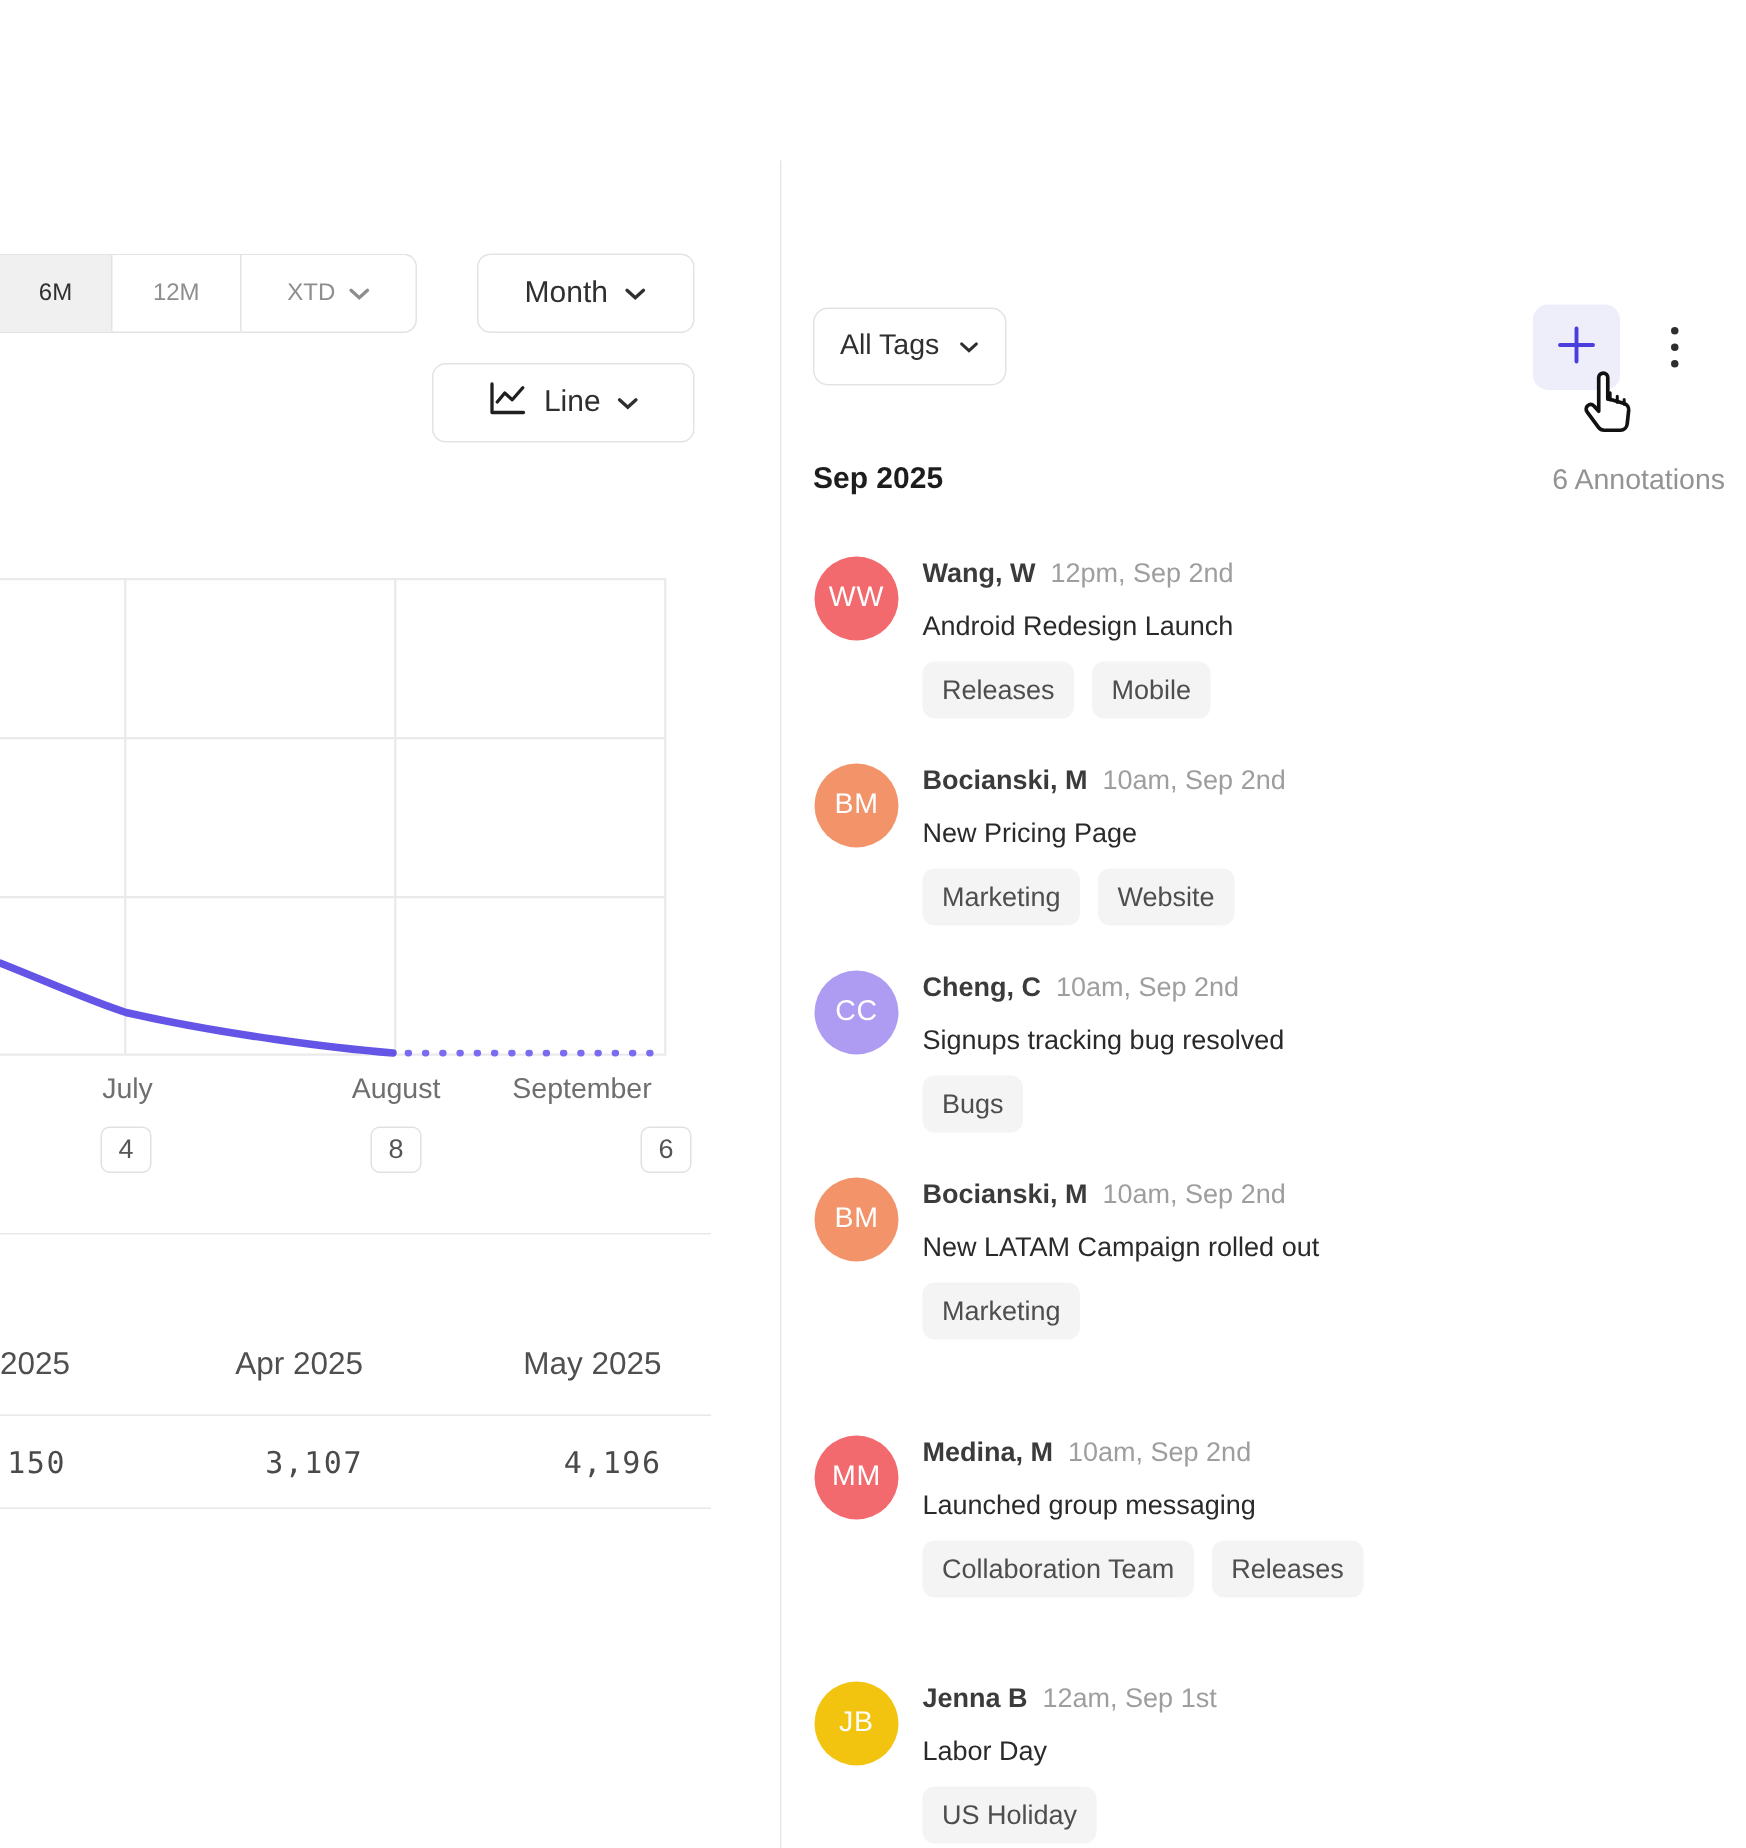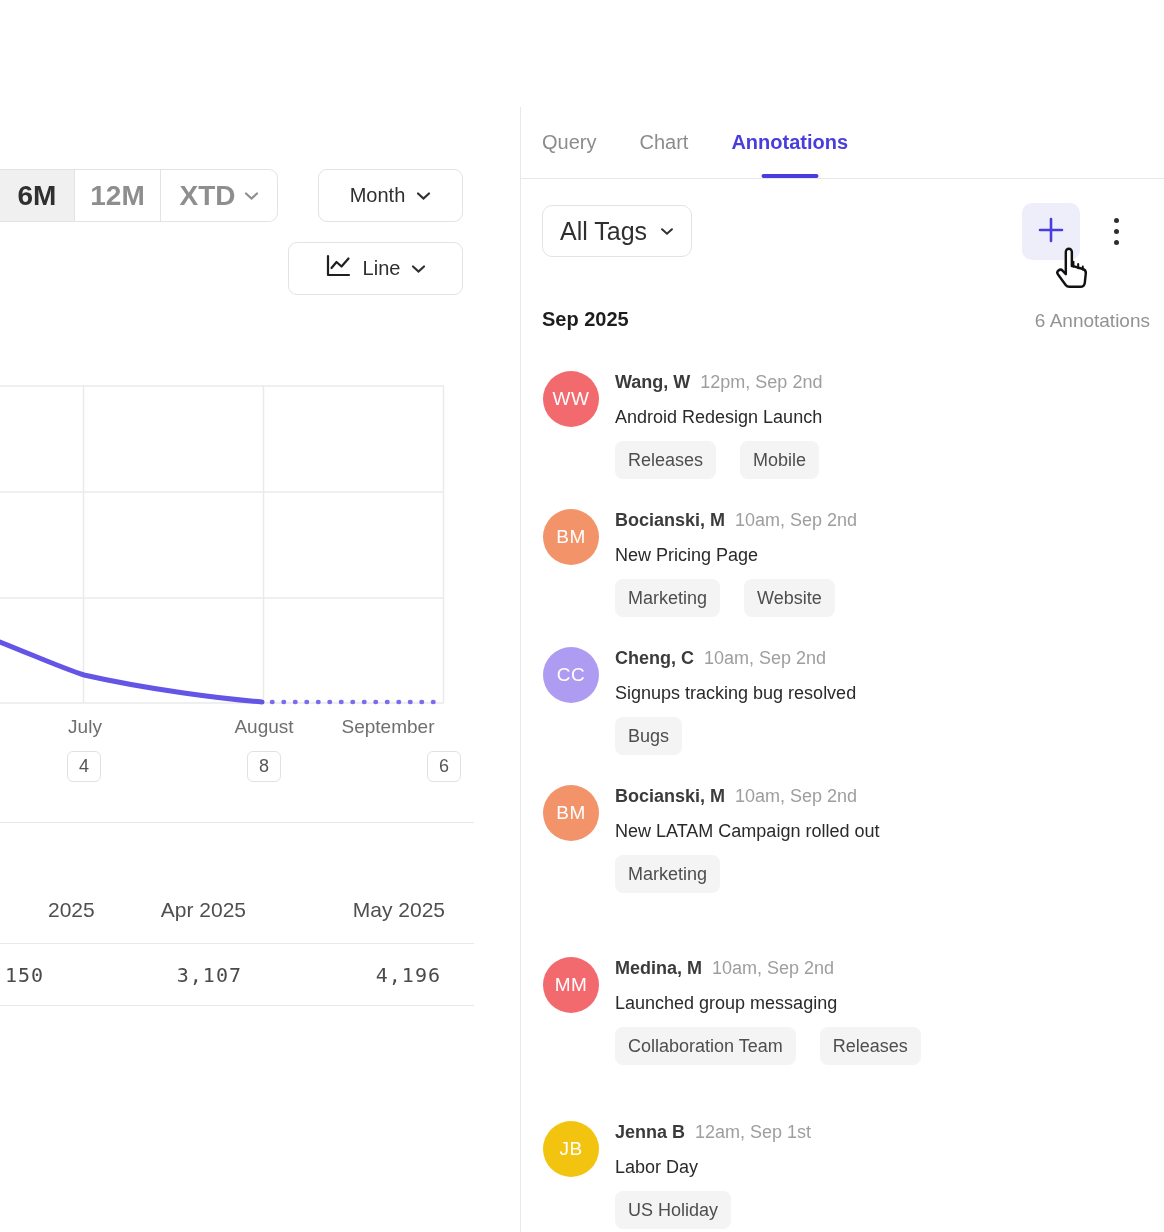--- a/index.html
+++ b/index.html
@@ -9,21 +9,21 @@
   
   .topbar{position:absolute;left:0;top:0;width:1164px;height:106px;background:#fff;border-bottom:1px solid #e8e8e8;}
   .icon-btn{position:absolute;width:40px;height:40px;display:flex;align-items:center;justify-content:center;background:transparent;border:none;cursor:pointer;}
   .link-btn{left:745px;top:34px;}
   .more-btn{left:842px;top:34px;}
   .topbar-divider{position:absolute;left:915px;top:31px;width:1px;height:46px;background:#dcdcdc;}
   .save-btn{position:absolute;left:937px;top:28px;width:171px;height:53px;border:none;border-radius:8px;color:#fff;font-size:20px;font-weight:600;font-family:"Liberation Sans",sans-serif;cursor:pointer;}
 
   
   .seg{position:absolute;left:0;top:169px;height:53px;display:flex;align-items:stretch;border:1px solid #e3e3e3;border-left:none;border-radius:0 9px 9px 0;background:#fff;box-sizing:border-box;overflow:hidden;}
-  .seg-item{display:flex;align-items:center;justify-content:center;gap:8px;font-size:28px;font-weight:700;color:#8e8e8e;cursor:pointer;}
+  .seg-item{display:flex;align-items:center;justify-content:center;gap:8px;font-size:16px;font-weight:400;color:#8e8e8e;cursor:pointer;}
   .seg-item+.seg-item{border-left:1px solid #e3e3e3;text-align:right;}
   .seg-item.active{background:#f0f0f0;color:#303030;}
   .seg-6m{width:74px;}
   .seg-12m{width:85px;}
   .seg-xtd{width:116px;}
   .ctl-btn{position:absolute;height:53px;display:flex;align-items:center;justify-content:center;gap:11px;background:#fff;border:1px solid #e3e3e3;border-radius:9px;font-size:20px;font-weight:500;color:#2f2f2f;box-sizing:border-box;cursor:pointer;font-family:"Liberation Sans",sans-serif;}
   .month-btn{left:318px;top:169px;width:145px;}
   .line-btn{left:288px;top:242px;width:175px;}
   .chev{display:inline-flex;}
 
@@ -33,46 +33,46 @@
   .count-badge{position:absolute;top:751px;transform:translateX(-50%);min-width:34px;height:31px;box-sizing:border-box;background:#fff;border:1px solid #e1e1e1;border-radius:6px;display:flex;align-items:center;justify-content:center;font-size:18px;color:#555;cursor:pointer;padding:0 6px;}
 
   
   .dtable{position:absolute;left:0;top:822px;width:474px;}
   .dtable .hrow{display:flex;align-items:flex-end;height:122px;box-sizing:border-box;border-top:1px solid #e8e8e8;border-bottom:1px solid #e8e8e8;padding-bottom:21px;}
   .dtable .vrow{display:flex;align-items:center;height:62px;box-sizing:border-box;border-bottom:1px solid #e8e8e8;}
   .cell{text-align:right;box-sizing:border-box;}
   .c0{width:44px;}
   .c1{width:198px;}
   .c2{width:199px;}
-  .hcell{font-size:21px;font-weight:500;color:#4f4f4f;padding-left:48px;}
+  .hcell{font-size:21px;font-weight:500;color:#4f4f4f;}
   .vcell{font-family:"DejaVu Sans Mono",monospace;font-size:20px;color:#4a4a4a;letter-spacing:1px;}
 
   
   .panel{position:absolute;left:520px;top:107px;width:644px;height:1125px;border-left:1px solid #e8e8e8;background:#fff;box-sizing:border-box;}
   .tabs{position:relative;height:71px;border-bottom:1px solid #e8e8e8;display:flex;align-items:center;gap:43px;padding-left:21px;}
   .tab{position:relative;height:100%;display:flex;align-items:center;font-size:20px;font-weight:500;color:#8c8c8c;cursor:pointer;}
   .tab.active{font-weight:600;}
   .tab.active::after{content:"";position:absolute;left:50%;transform:translateX(-50%);bottom:0;width:57px;height:4px;border-radius:3px;}
 
-  .filter-btn{position:absolute;left:21px;top:98px;height:52px;padding:0 17px;display:flex;align-items:center;gap:13px;background:#fff;border:1px solid #e3e3e3;border-radius:10px;font-size:25px;font-weight:500;color:#2f2f2f;box-sizing:border-box;cursor:pointer;font-family:"Liberation Sans",sans-serif;}
+  .filter-btn{position:absolute;left:21px;top:98px;height:52px;padding:0 17px;display:flex;align-items:center;gap:13px;background:#fff;border:1px solid #e3e3e3;border-radius:10px;font-size:19px;font-weight:500;color:#2f2f2f;box-sizing:border-box;cursor:pointer;font-family:"Liberation Sans",sans-serif;}
   .plus-btn{position:absolute;left:501px;top:96px;width:58px;height:57px;background:#eeeefa;border:none;border-radius:10px;display:flex;align-items:center;justify-content:center;cursor:pointer;}
   .kebab-btn{position:absolute;left:578px;top:101px;width:34px;height:46px;display:flex;flex-direction:column;align-items:center;justify-content:center;gap:6px;background:transparent;border:none;cursor:pointer;}
   .kebab-btn i{width:5px;height:5px;border-radius:50%;background:#2e2e2e;}
 
   .month-hdr{position:absolute;left:21px;top:201px;font-size:20px;font-weight:700;color:#1d1d1d;}
   .count-lbl{position:absolute;right:14px;top:203px;font-size:19px;color:#939393;}
 
   .ann-item{position:absolute;left:22px;right:14px;display:flex;gap:16px;cursor:pointer;}
   .avatar{width:56px;height:56px;border-radius:50%;flex-shrink:0;display:flex;align-items:center;justify-content:center;color:#fff;font-size:19px;font-weight:500;letter-spacing:.5px;}
   .ann-body{min-width:0;}
   .ann-head{display:flex;align-items:baseline;gap:10px;margin-top:1px;}
   .ann-author{font-size:18px;font-weight:700;color:#3b3b3b;white-space:nowrap;}
   .ann-time{font-size:18px;color:#9e9e9e;white-space:nowrap;}
   .ann-title{margin-top:7px;font-size:18px;color:#2a2a2a;line-height:35px;max-width:330px;}
-  .ann-tags{margin-top:6px;display:flex;gap:24px;}
+  .ann-tags{margin-top:6px;display:flex;gap:12px;}
   .pill{height:38px;line-height:38px;padding:0 13px;background:#f4f4f4;border-radius:8px;font-size:18px;color:#4e4e4e;white-space:nowrap;}
 
   .cursor{position:absolute;left:1050px;top:246px;pointer-events:none;z-index:50;}
 </style>
 </head>
 <body>
 
 <div class="app">
 
 
@@ -144,25 +144,20 @@
     </div>
     <div class="vrow">
       <div class="cell c0 vcell">150</div>
       <div class="cell c1 vcell">3,107</div>
       <div class="cell c2 vcell">4,196</div>
     </div>
   </div>
 
   <div class="panel">
 
-    <div class="tabs">
-      <div class="tab">Query</div>
-      <div class="tab">Chart</div>
-      <div class="tab active" style="color: rgb(74, 61, 222);">Annotations</div>
-    </div>
     <style>.tab.active::after{background:#4a3dde;}</style>
 
     <button class="filter-btn">
       <span>All Tags</span>
       <span class="chev">
         <svg width="14" height="9" viewBox="0 0 15 10" fill="none" stroke="#2f2f2f" stroke-width="2.2" stroke-linecap="round">
             <path d="M2 2.5l5.5 5 5.5-5"></path>
           </svg>
       </span>
     </button>

